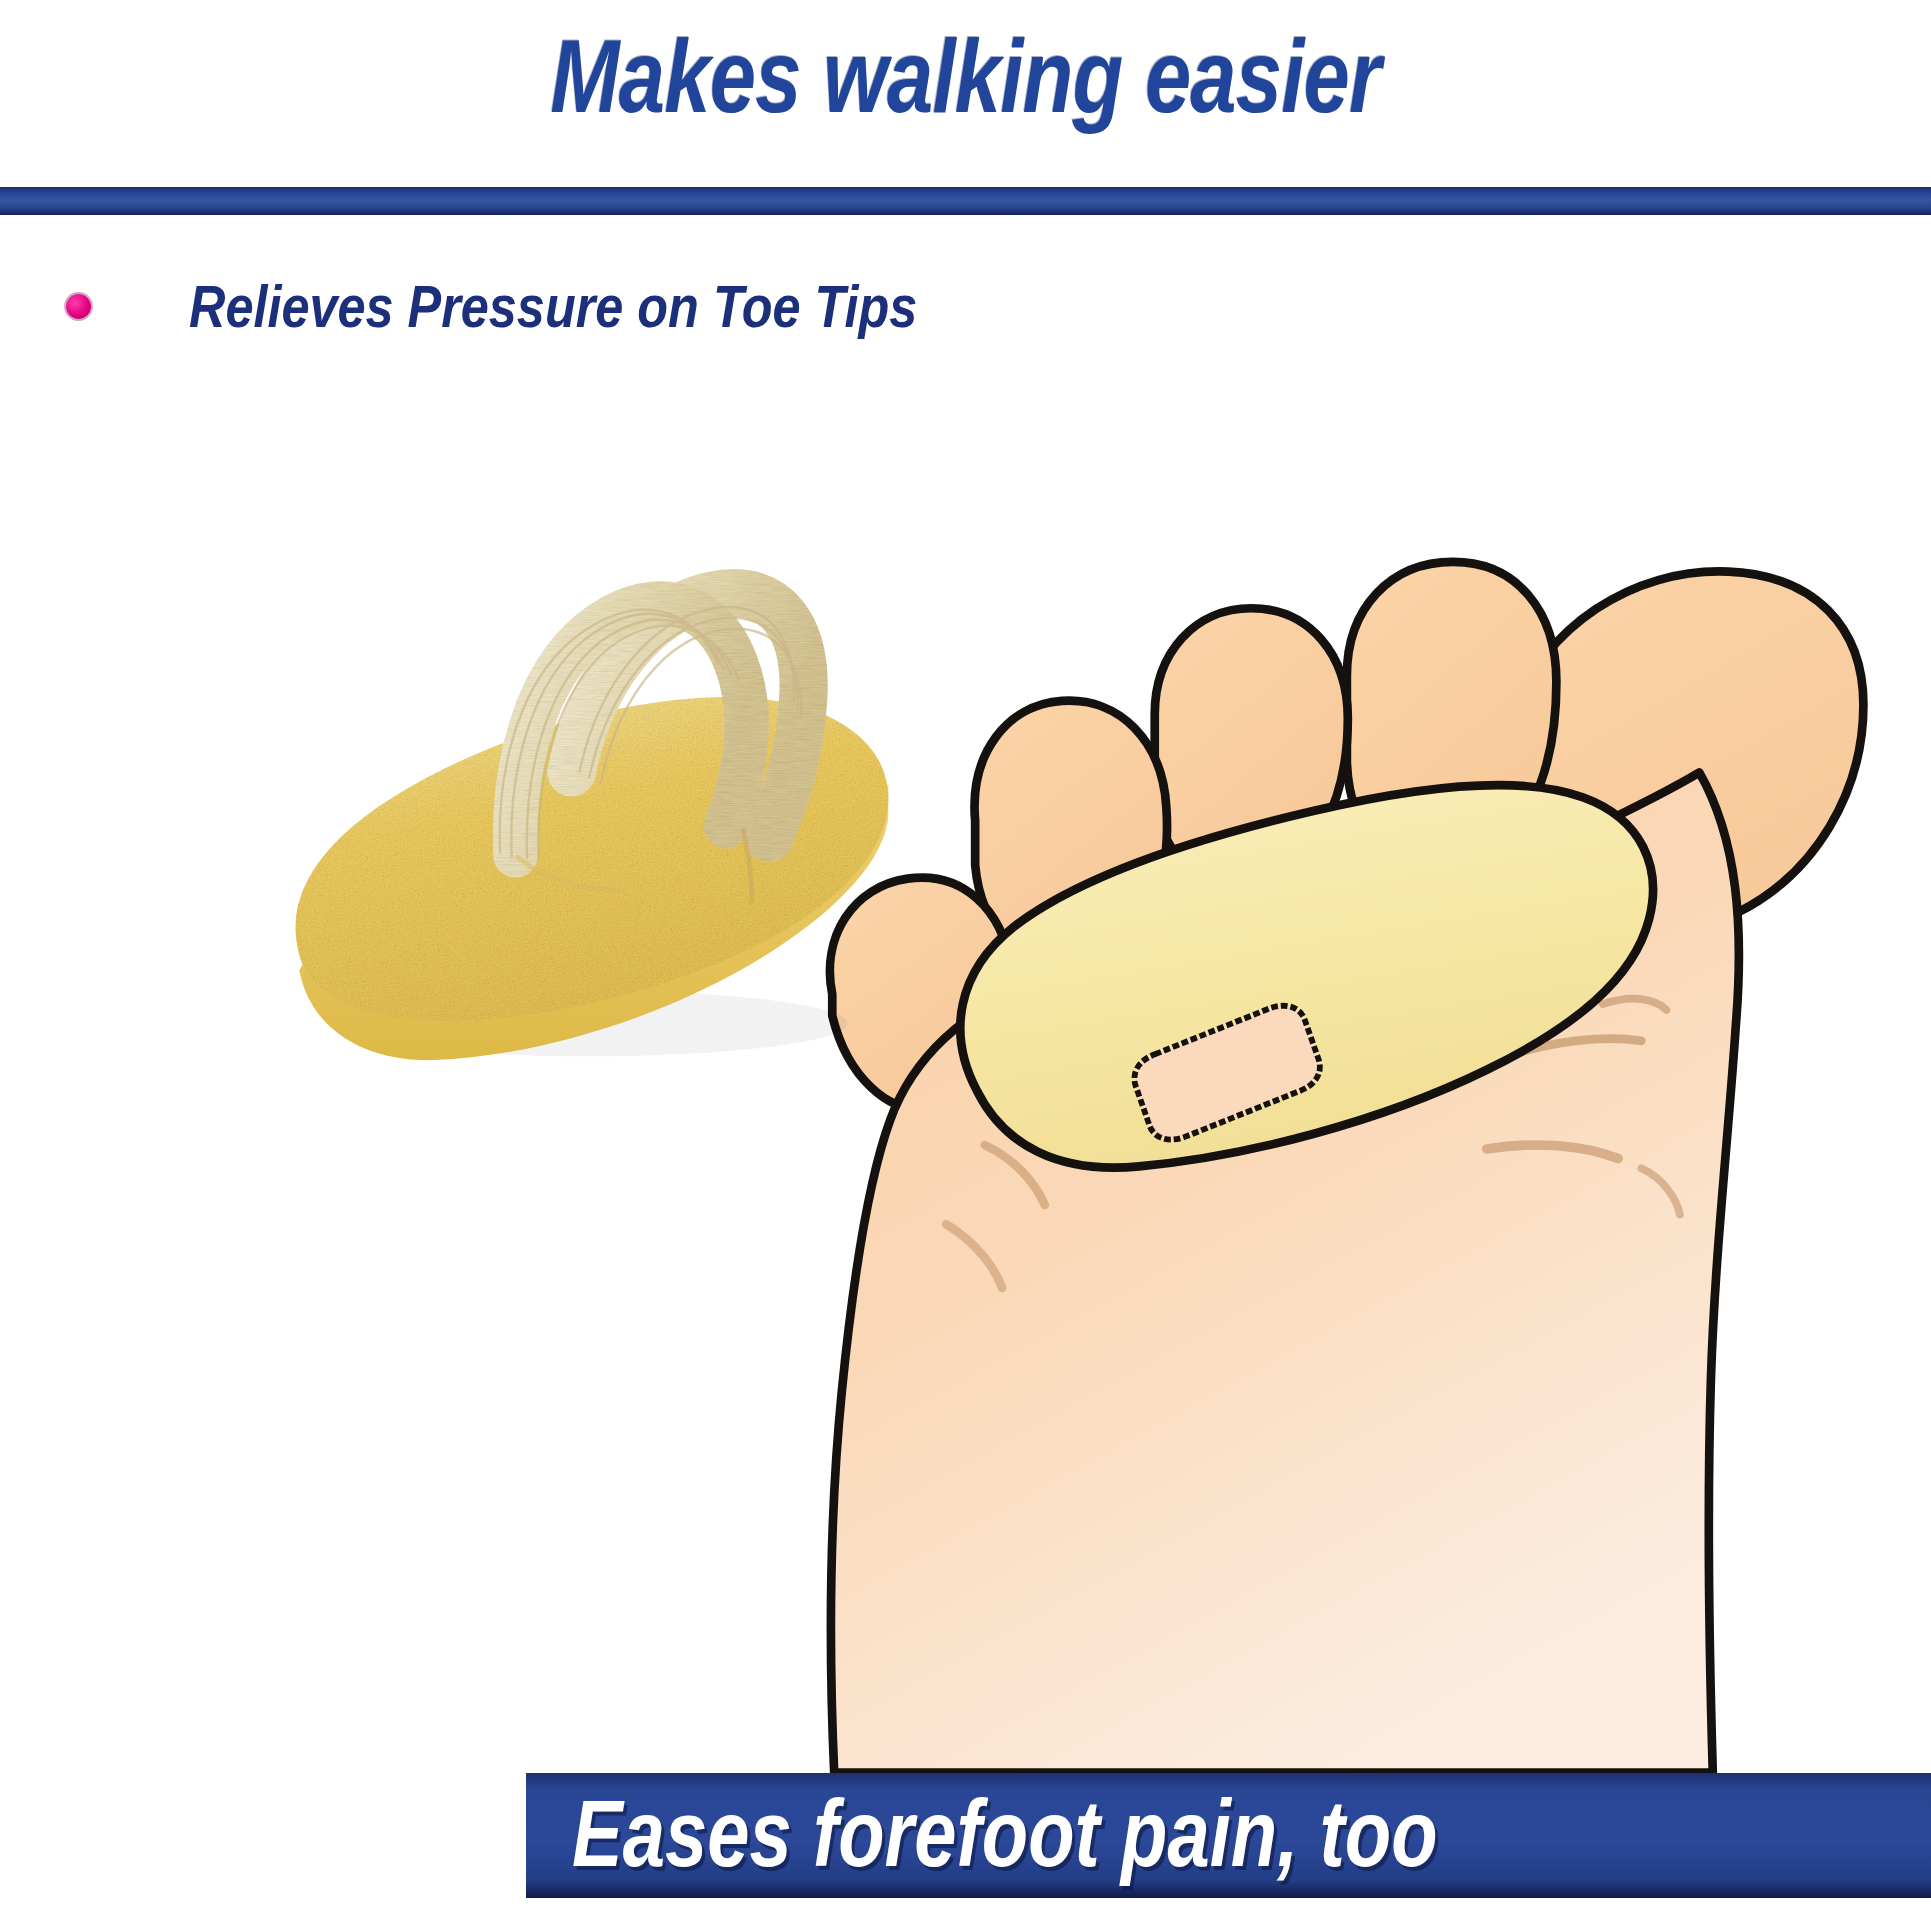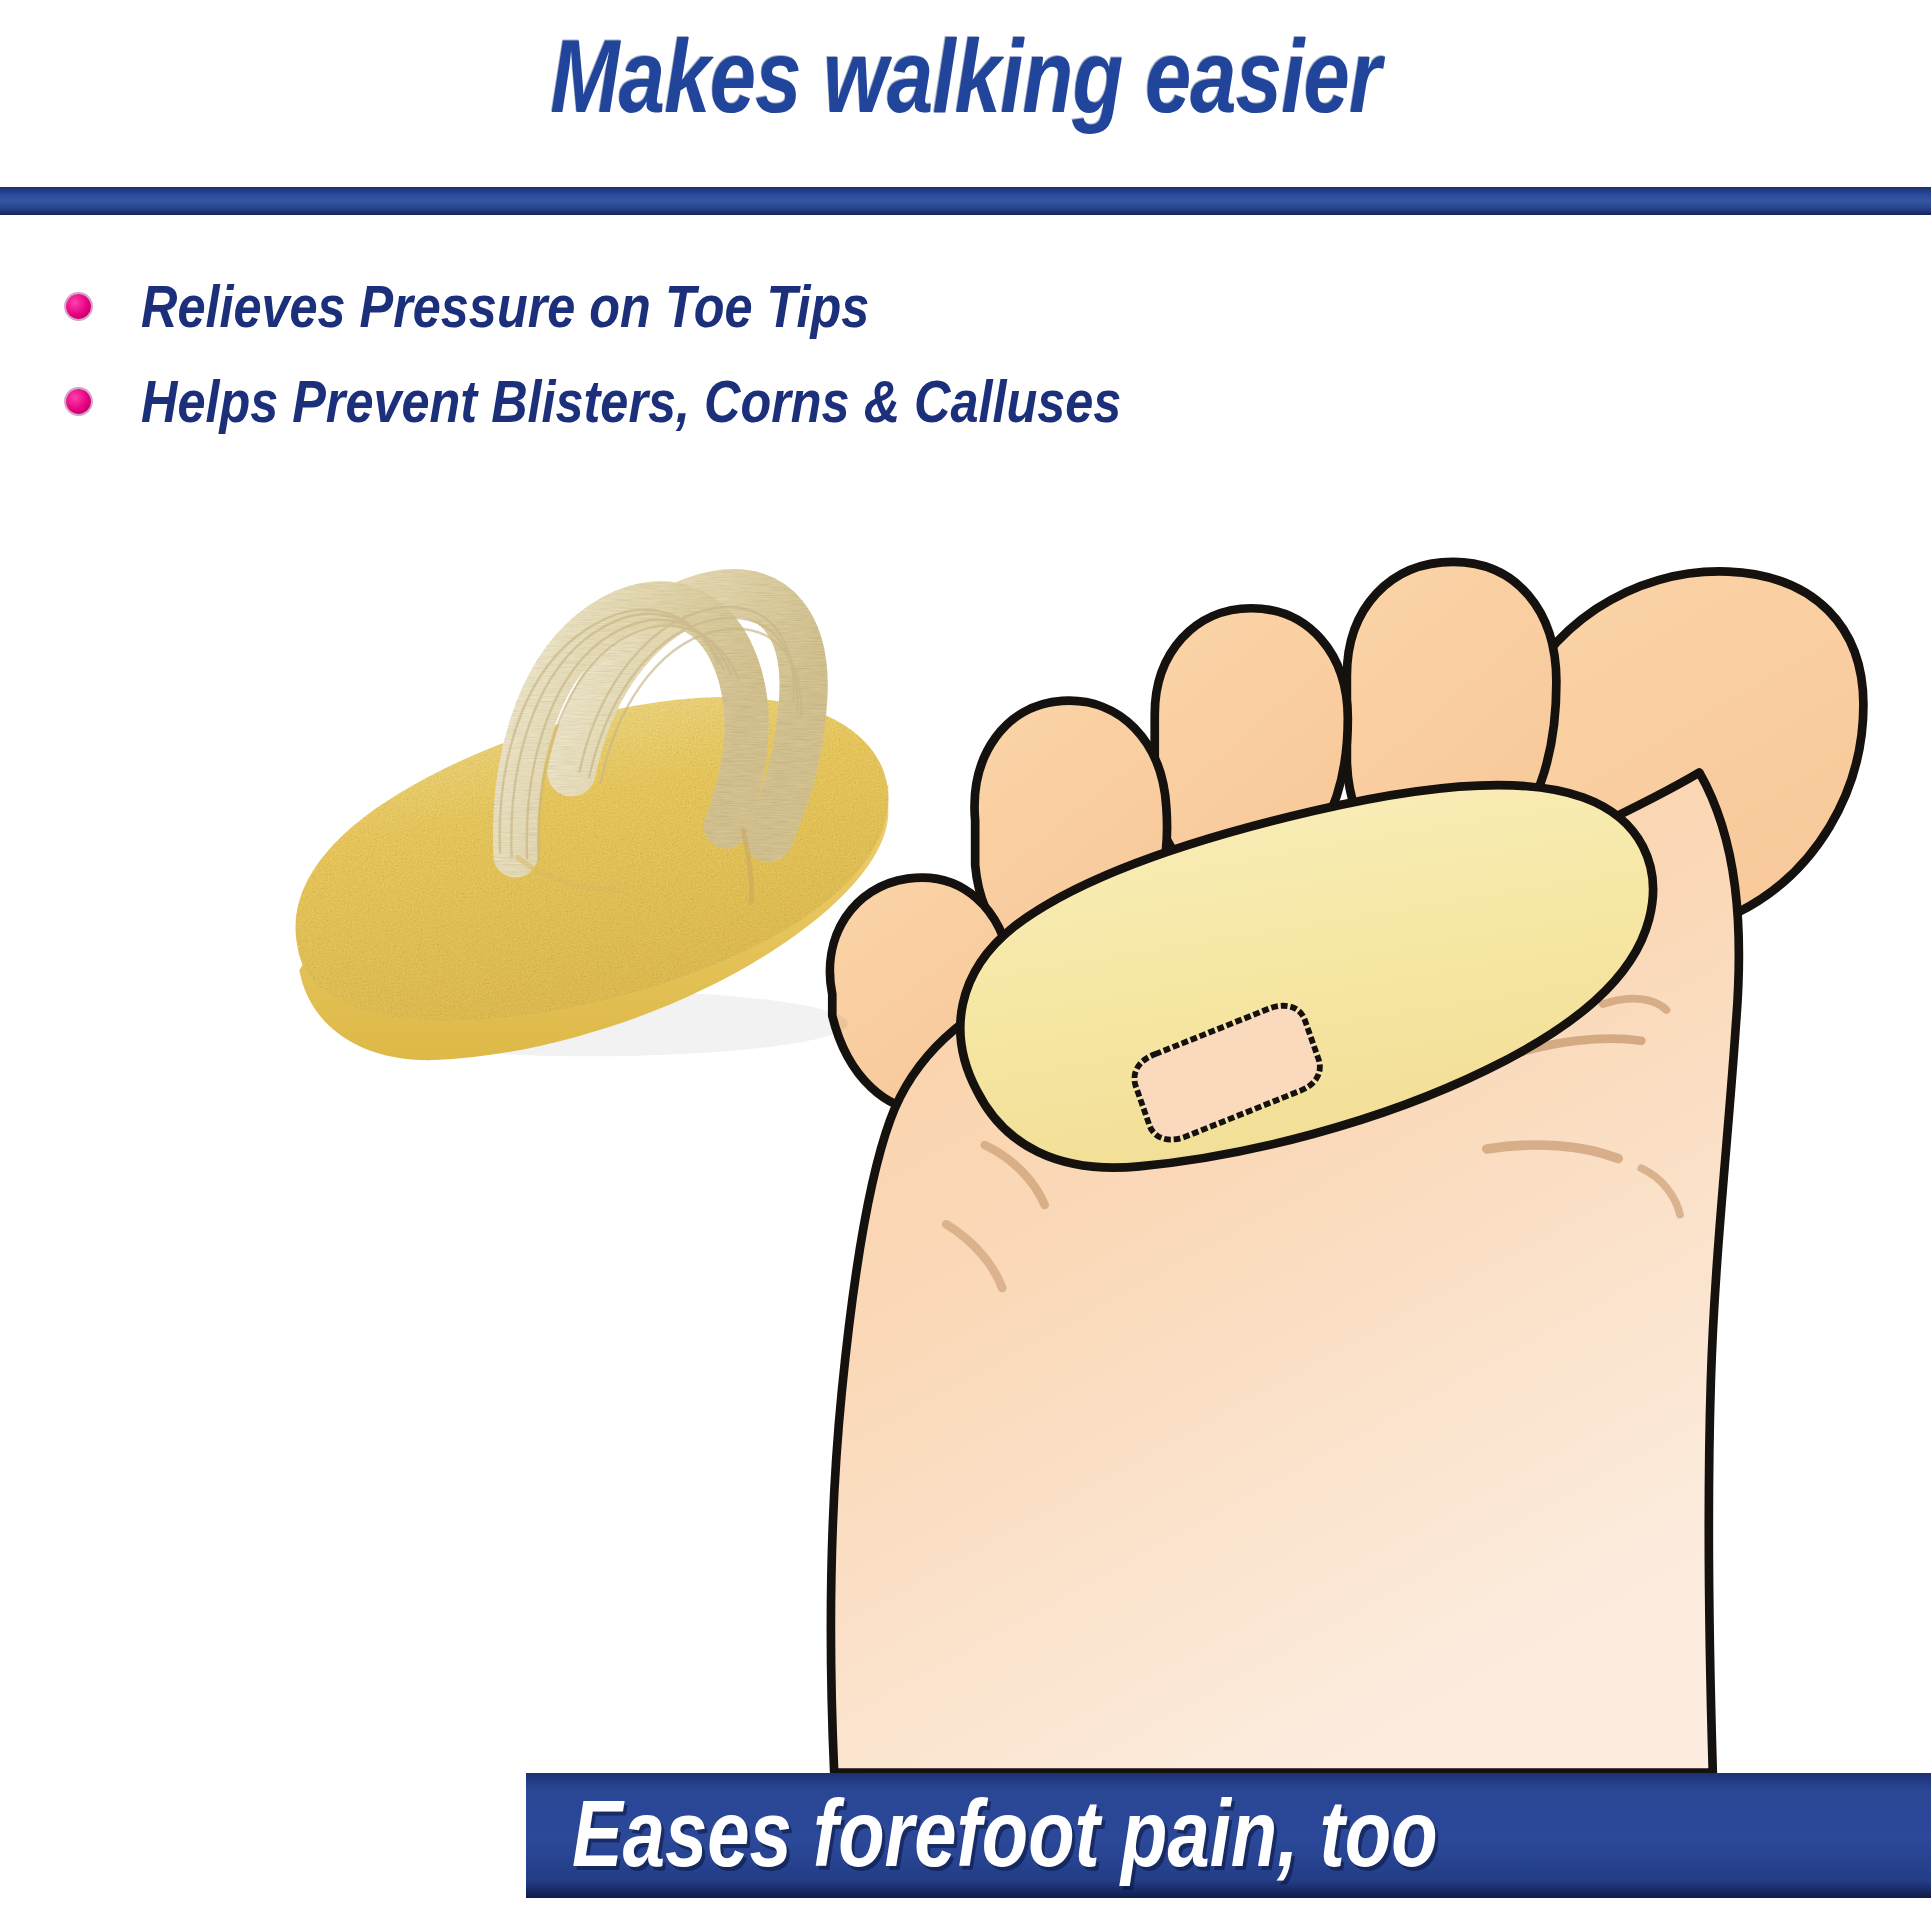--- a/index.html
+++ b/index.html
@@ -48,20 +48,21 @@
   #bullet-list {
     position: absolute;
     top: 259px;
     left: 60px;
     width: 1255px;
   }
   .bullet-row {
     display: flex;
     align-items: center;
     height: 95px;
+    gap: 48px;
   }
   .bullet-dot {
     width: 25px;
     height: 25px;
     border-radius: 50%;
     background: radial-gradient(circle at 36% 34%, #ff3fae 0%, #e4007f 55%, #a3005c 100%);
     box-shadow: 0 0 0 1.9px rgba(120,0,90,0.35);
     flex: 0 0 auto;
     margin-left: 5.8px;
   }
@@ -123,24 +124,20 @@
 <div id="header-rule"></div>
 
 <div id="bullet-list">
 
   <div class="bullet-row">
     <span class="bullet-dot"></span>
     <span class="bullet-text">Relieves Pressure on Toe Tips</span>
   </div>
 
 
-  <div class="bullet-row">
-    <span class="bullet-dot"></span>
-    <span class="bullet-text">Helps Prevent Blisters, Corns &amp; Calluses</span>
-  </div>
 
 </div>
 
 <div id="illustration">
 <svg width="1931" height="1931" viewBox="0 0 2000 2000" xmlns="http://www.w3.org/2000/svg">
   <defs>
 
     <filter id="foamTex" x="-10%" y="-10%" width="120%" height="120%">
       <feTurbulence type="fractalNoise" baseFrequency="0.55" numOctaves="4" seed="7" result="n"></feTurbulence>
       <feColorMatrix in="n" type="saturate" values="0" result="ng"></feColorMatrix>

